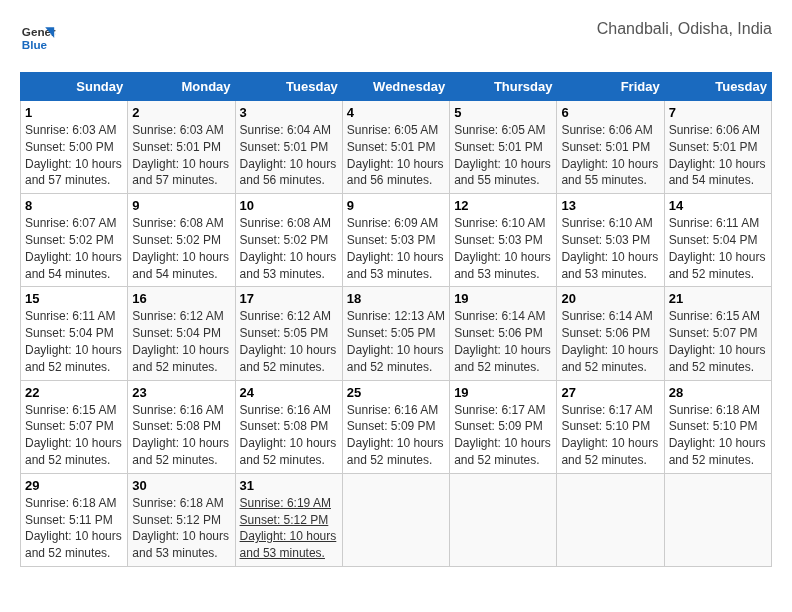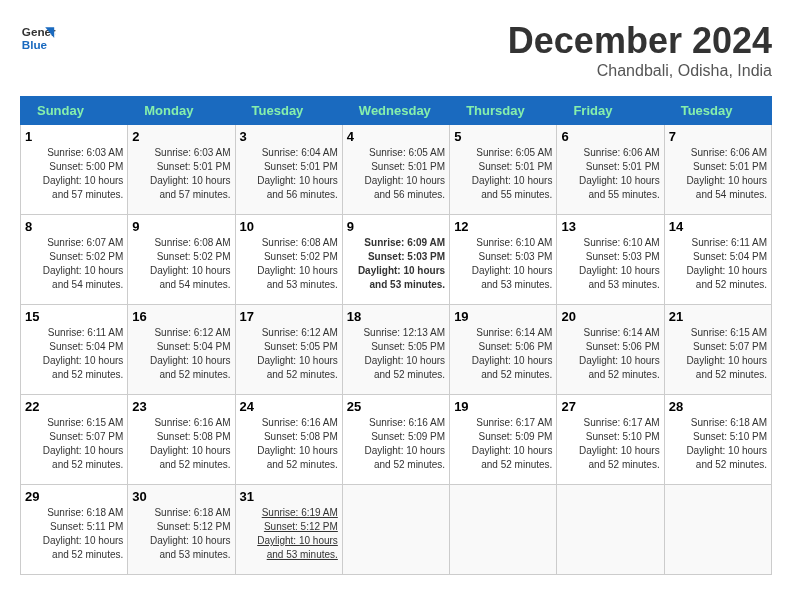--- a/index.html
+++ b/index.html
@@ -37,23 +37,23 @@
       font-size: 16px;
       color: #555;
     }
     table {
       width: 100%;
       border-collapse: collapse;
       font-size: 11px;
     }
     thead tr th {
       background: #1a6abf;
-      color: #86efac;
-      padding: 6px 16px;
-      text-align: left;
+      color: #ffffff;
+      padding: 6px 4px;
+      text-align: right;
       font-size: 13px;
       font-weight: bold;
       border: 1px solid #1a6abf;
     }
     tbody tr td {
       border: 1px solid #ccc;
       vertical-align: top;
       padding: 4px;
       width: 14.28%;
       min-height: 80px;
@@ -66,42 +66,40 @@
     tbody tr td:first-child {
       background: inherit;
     }
     .day-num {
       font-weight: bold;
       font-size: 13px;
       display: block;
       margin-bottom: 2px;
     }
     .day-info {
-      font-size: 10px;
+      font-size: 12px;
       color: #333;
       line-height: 1.4;
-      text-align: right;
     }
     .empty-cell {
       background: #f9f9f9 !important;
     }
   </style>
 </head>
 <body>
 
 <div class="header">
   <div class="logo">
     <svg class="logo-icon" viewBox="0 0 40 40">
       <text x="2" y="18" font-size="13" font-weight="bold" fill="#333">General</text>
       <text x="2" y="32" font-size="13" font-weight="bold" fill="#1a6abf">Blue</text>
       <polygon points="28,8 38,8 38,20" fill="#1a6abf"></polygon>
     </svg>
   </div>
   <div class="title-block">
-    <div class="month-title">December 2024</div>
     <div class="location">Chandbali, Odisha, India</div>
   </div>
 </div>
 
 <table>
   <thead>
     <tr>
     <th>Sunday</th>
         <th>Monday</th>
         <th>Tuesday</th>
@@ -159,42 +157,42 @@
           <span class="day-num">7</span>
           <div class="day-info" style="white-space: pre-line;">Sunrise: 6:06 AM
 Sunset: 5:01 PM
 Daylight: 10 hours
 and 54 minutes.</div>
         </td>
       </tr>
       <tr>
         <td>
           <span class="day-num">8</span>
-          <div class="day-info" style="white-space: pre-line; margin-left: 12px;">Sunrise: 6:07 AM
+          <div class="day-info" style="white-space: pre-line;">Sunrise: 6:07 AM
 Sunset: 5:02 PM
 Daylight: 10 hours
 and 54 minutes.</div>
         </td>
         <td>
           <span class="day-num">9</span>
           <div class="day-info" style="white-space: pre-line;">Sunrise: 6:08 AM
 Sunset: 5:02 PM
 Daylight: 10 hours
 and 54 minutes.</div>
         </td>
         <td>
           <span class="day-num">10</span>
           <div class="day-info" style="white-space: pre-line;">Sunrise: 6:08 AM
 Sunset: 5:02 PM
 Daylight: 10 hours
 and 53 minutes.</div>
         </td>
         <td>
           <span class="day-num">9</span>
-          <div class="day-info" style="white-space: pre-line; font-weight: bold;">Sunrise: 6:09 AM
+          <div class="day-info" style="white-space: pre-line;">Sunrise: 6:09 AM
 Sunset: 5:03 PM
 Daylight: 10 hours
 and 53 minutes.</div>
         </td>
         <td>
           <span class="day-num">12</span>
           <div class="day-info" style="white-space: pre-line;">Sunrise: 6:10 AM
 Sunset: 5:03 PM
 Daylight: 10 hours
 and 53 minutes.</div>

